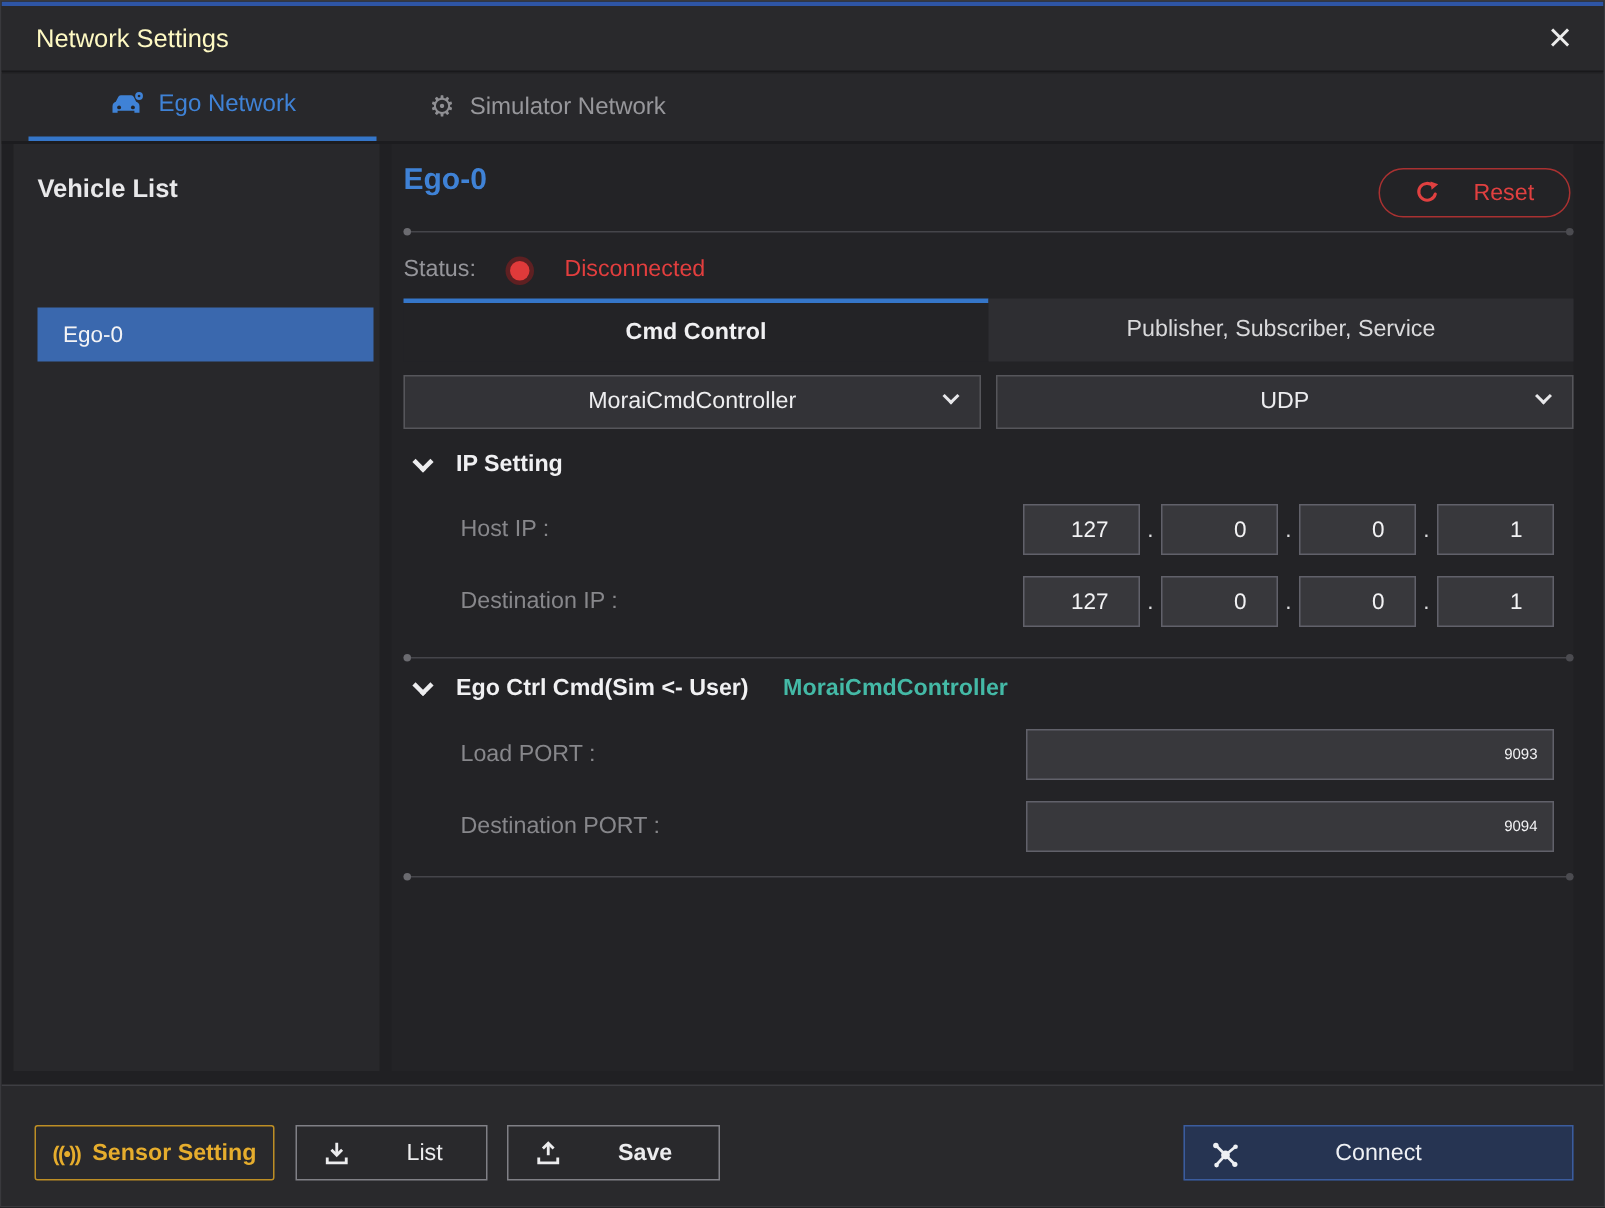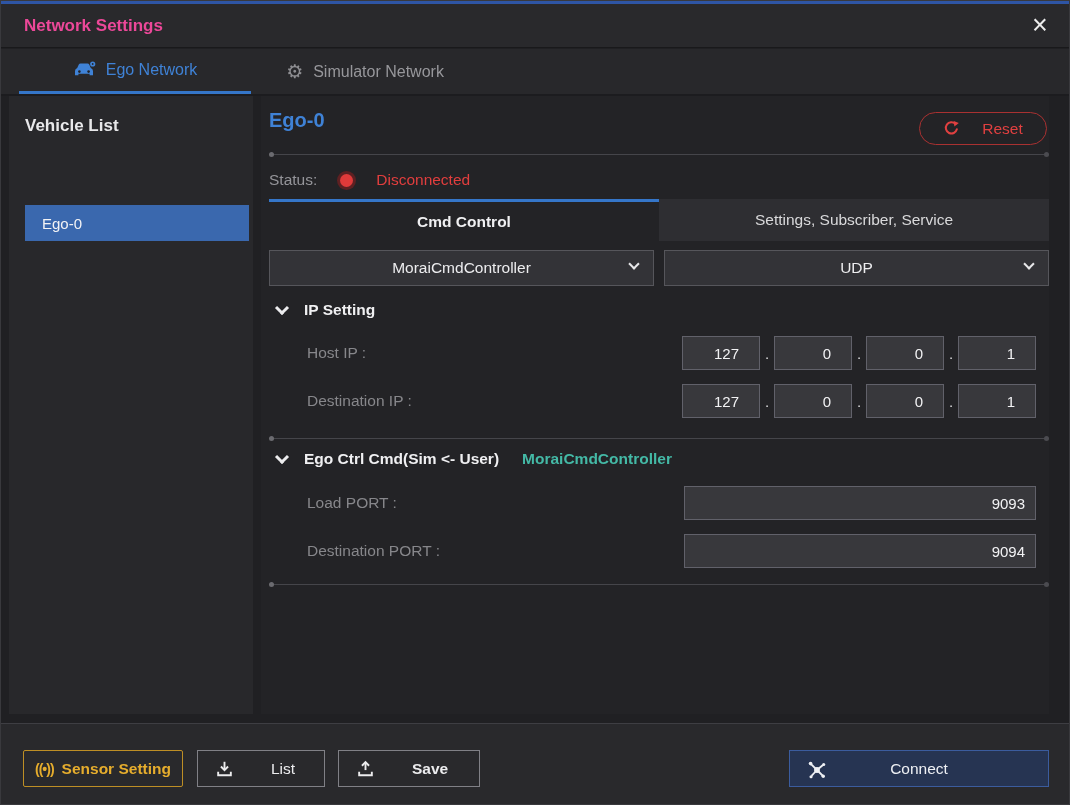--- a/index.html
+++ b/index.html
@@ -2,21 +2,21 @@
 <html><head>
 <meta charset="utf-8">
 <style>
   * { margin:0; padding:0; box-sizing:border-box; }
   body { background:#141416; font-family:"Liberation Sans", sans-serif; }
   .dialog { position:relative; width:1070px; height:805px; background:#202023; overflow:hidden; border:1px solid #39393d; }
   .top-accent { position:absolute; top:0; left:0; right:0; height:3px; background:#2e55a5; }
 
   
   .titlebar { position:absolute; top:3px; left:0; right:0; height:44px; background:#29292c; border-bottom:1px solid #19191b; }
-  .win-title { position:absolute; left:23px; top:0; line-height:43px; font-size:17px; font-weight:bold; color:#ec4899; }
+  .win-title { position:absolute; left:23px; top:0; line-height:43px; font-size:17px; font-weight:normal; color:#fef9c3; }
   .close-btn { position:absolute; right:12px; top:5px; width:34px; height:34px; text-align:center; line-height:32px; font-size:27px; color:#ececec; cursor:pointer; }
 
   
   .tabbar { position:absolute; top:48px; left:0; right:0; height:47px; background:#28282b; border-bottom:2px solid #1c1c1f; }
   .tab { position:absolute; top:0; height:45px; display:flex; align-items:center; justify-content:center; gap:10px; font-size:16px; }
   .tab-ego { left:18px; width:232px; color:#3f82d6; font-weight:normal; border-bottom:3px solid #3576c9; }
   .tab-sim { left:256px; width:216px; color:#97979b; }
   .gear-glyph { font-size:19px; line-height:1; color:#8f8f93; }
 
   
@@ -63,21 +63,21 @@
   .section-sub { color:#44b9a6; font-size:15.5px; font-weight:bold; margin-left:6px; }
 
   .frow { position:absolute; left:46px; right:13px; height:34px; display:flex; align-items:center; justify-content:space-between; }
   .f1 { top:240px; } .f2 { top:288px; } .f3 { top:390px; } .f4 { top:438px; }
   .flabel { color:#87878b; font-size:15.5px; }
   .ip-group { display:flex; align-items:center; }
   .ipbox { width:78px; height:34px; background:#38383c; border:1px solid #61616a; color:#f2f2f4; font-size:15px;
            text-align:right; padding-right:20px; font-family:"Liberation Sans", sans-serif; }
   .ipsep { width:14px; text-align:center; color:#dedee0; font-size:15px; }
   .ipsep::before { content:"."; }
-  .portbox { width:352px; height:34px; background:#38383c; border:1px solid #61616a; color:#f2f2f4; font-size:15px;
+  .portbox { width:352px; height:34px; background:#38383c; border:1px solid #61616a; color:#f2f2f4; font-size:10px;
              text-align:right; padding-right:10px; font-family:"Liberation Sans", sans-serif; }
 
   
   .footer-sep { position:absolute; left:0; right:0; top:722px; height:1px; background:#3e3e43; }
   .footer { position:absolute; left:0; right:0; top:723px; bottom:0; background:#29292c; }
   .btn { position:absolute; top:26px; height:37px; display:flex; align-items:center; font-size:15.5px; cursor:pointer; }
   .sensor-btn { left:22px; width:160px; border:1px solid #bd8e25; border-radius:2px; color:#e6ad2d; font-weight:bold;
                 justify-content:center; gap:8px; }
   .sensor-glyph { font-size:14px; font-weight:bold; letter-spacing:-1px; }
   .load-btn, .save-btn { border:1px solid #808086; color:#ececee; padding-left:17px; }
@@ -146,21 +146,21 @@
       <span class="status-label">Status:</span>
       <span class="status-dot"></span>
       <span class="status-value">Disconnected</span>
     </div>
 
     <div class="subtabs">
       <div class="subtab subtab-active">
         <span>Cmd Control</span>
       </div>
       <div class="subtab subtab-inactive">
-        <span>Settings, Subscriber, Service</span>
+        <span>Publisher, Subscriber, Service</span>
       </div>
     </div>
 
     <div class="dd-row">
       <div class="dropdown">
         <span>MoraiCmdController</span>
         <span class="chev chev-white"></span>
       </div>
       <div class="dropdown">
         <span>UDP</span>

